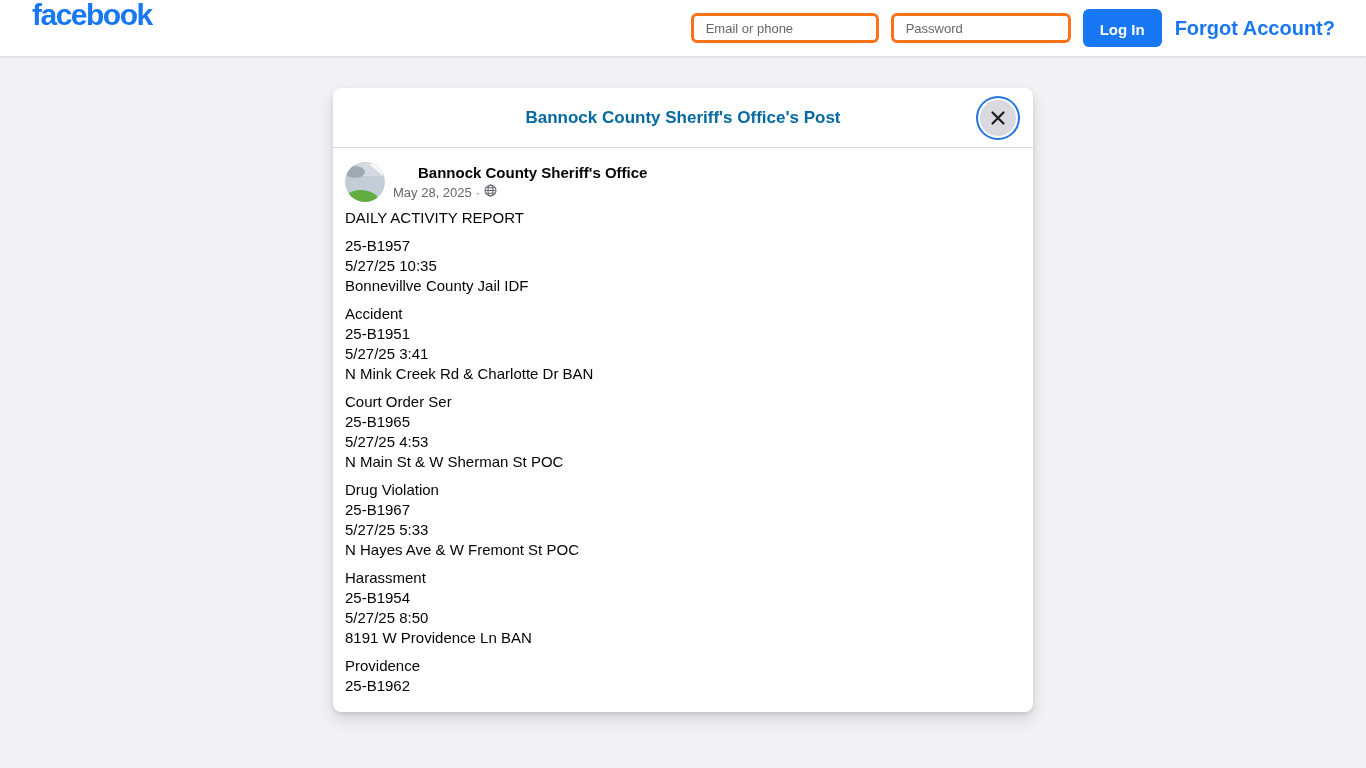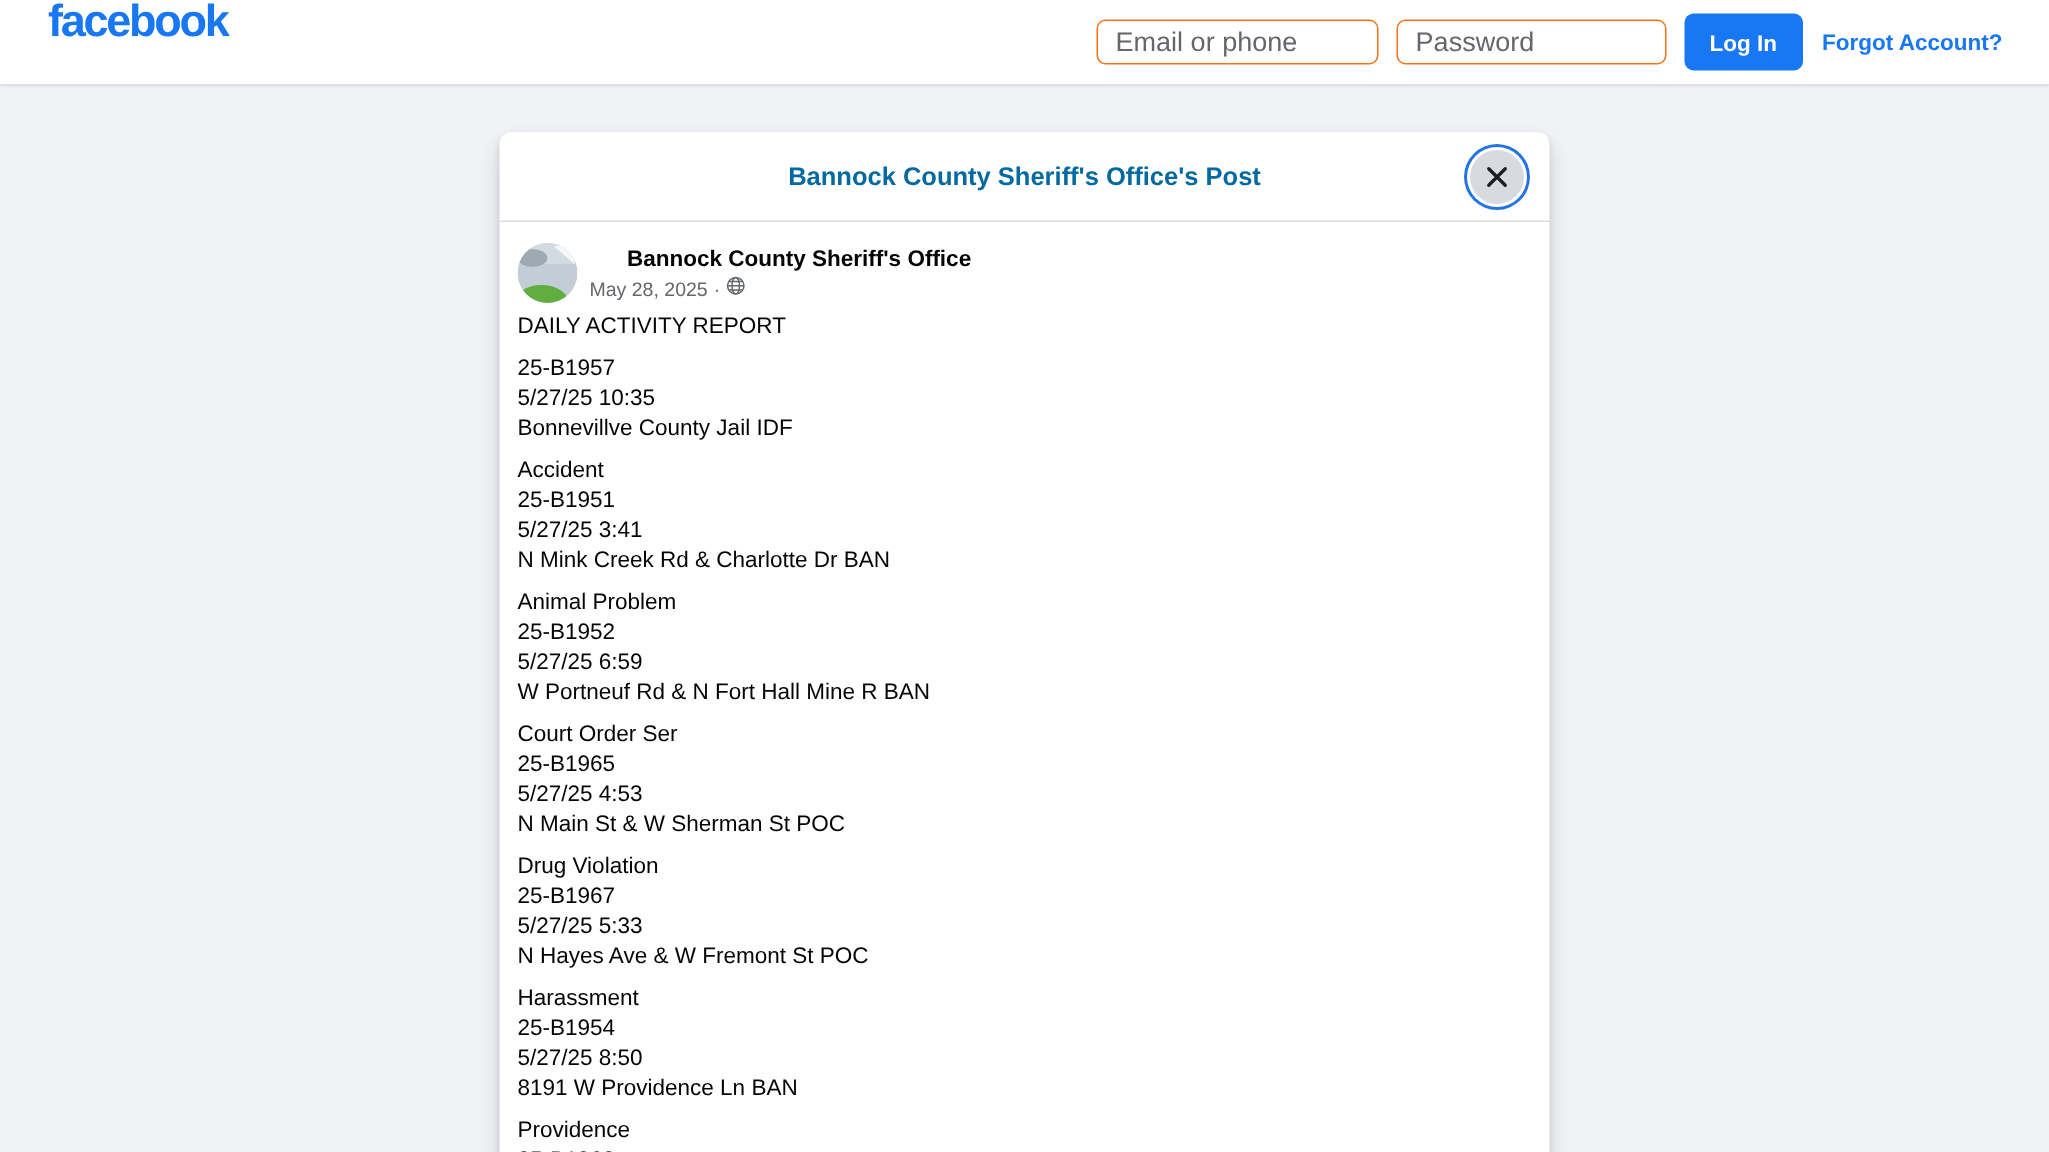--- a/index.html
+++ b/index.html
@@ -25,24 +25,24 @@
     font-size: 30px;
     font-weight: bold;
     letter-spacing: -1.5px;
     color: #1877f2;
     line-height: 1;
     cursor: pointer;
   }
   .nav-right { display: flex; align-items: center; }
   .nav-input {
     height: 30px;
-    border: 1px solid #f97316;
+    border: 3px solid #f97316;
     border-radius: 6px;
     padding: 0 12px;
-    font-size: 18px;
+    font-size: 13px;
     font-family: inherit;
     color: #1c1e21;
     background: #fff;
     margin-right: 12px;
     outline: none;
   }
   .nav-input::placeholder { color: #65676b; opacity: 1; }
   .nav-input.email { width: 188px; }
   .nav-input.password { width: 180px; }
   .login-btn {
@@ -53,21 +53,21 @@
     font-size: 15px;
     font-weight: bold;
     font-family: inherit;
     border: none;
     border-radius: 6px;
     cursor: pointer;
     margin-right: 13px;
   }
   .forgot-link {
     color: #1877f2;
-    font-size: 15px;
+    font-size: 20px;
     font-weight: 600;
     text-decoration: none;
     cursor: pointer;
   }
 
   
   .modal {
     position: absolute;
     top: 88px; left: 333px;
     width: 700px;
@@ -208,26 +208,20 @@
           <div>5/27/25 10:35</div>
           <div>Bonnevillve County Jail IDF</div>
         </div>
         <div class="post-paragraph">
           <div>Accident</div>
           <div>25-B1951</div>
           <div>5/27/25 3:41</div>
           <div>N Mink Creek Rd &amp; Charlotte Dr BAN</div>
         </div>
         <div class="post-paragraph">
-          <div>Animal Problem</div>
-          <div>25-B1952</div>
-          <div>5/27/25 6:59</div>
-          <div>W Portneuf Rd &amp; N Fort Hall Mine R BAN</div>
-        </div>
-        <div class="post-paragraph">
           <div>Court Order Ser</div>
           <div>25-B1965</div>
           <div>5/27/25 4:53</div>
           <div>N Main St &amp; W Sherman St POC</div>
         </div>
         <div class="post-paragraph">
           <div>Drug Violation</div>
           <div>25-B1967</div>
           <div>5/27/25 5:33</div>
           <div>N Hayes Ave &amp; W Fremont St POC</div>

